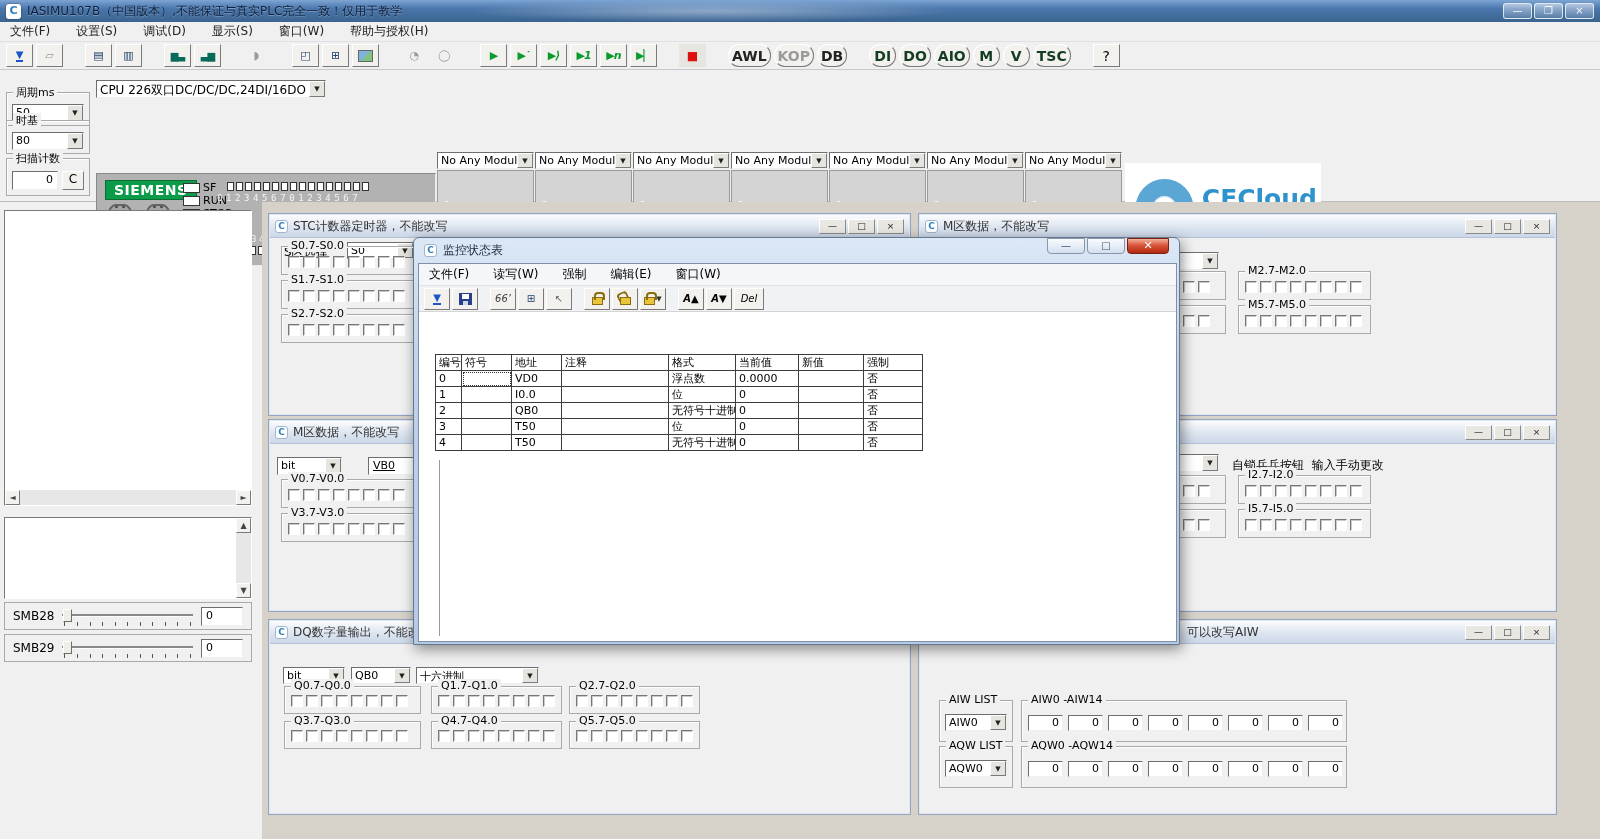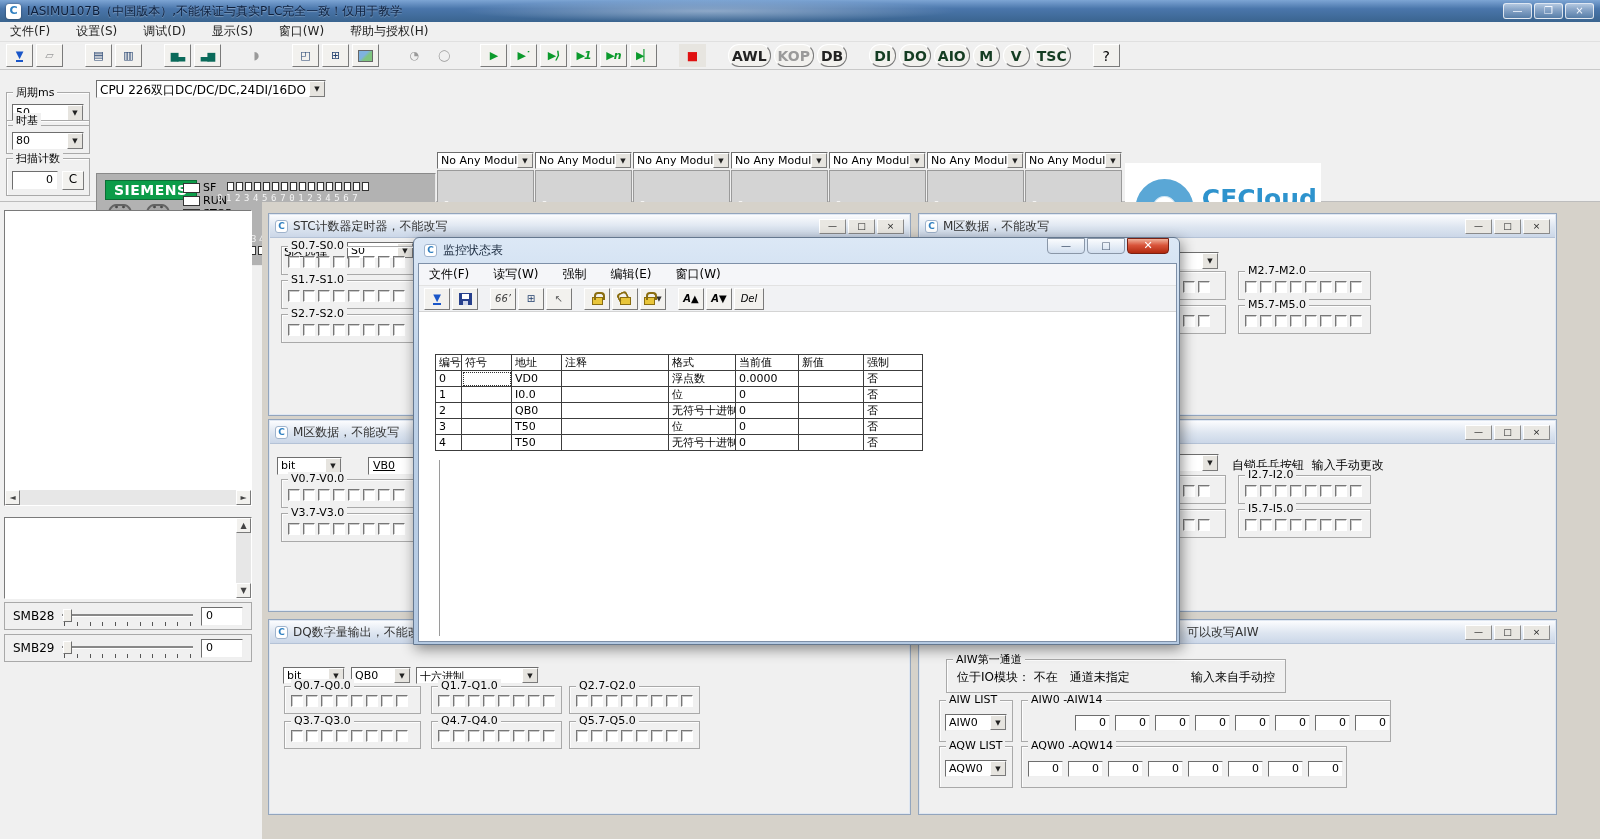--- a/index.html
+++ b/index.html
@@ -871,35 +871,28 @@
 
   <div class="win" style="left:918px;top:619px;width:639px;height:196px;">
     <div class="wt" style="padding-left:267px;">
       <span class="wtitle">可以改写AIW</span>
       <span class="wbtns">
         <span class="wb">—</span>
         <span class="wb">□</span>
         <span class="wb">×</span>
       </span>
     </div>
-    <fieldset class="g" style="left:27px;top:39px;width:340px;height:34px;">
-      <span class="gl">AIW第一通道</span>
-      <div style="display:flex;justify-content:space-between;padding:9px 10px 0;white-space:pre;">
-        <span>位于IO模块： 不在　通道未指定</span>
-        <span>输入来自手动控</span>
-      </div>
-    </fieldset>
     <fieldset class="g" style="left:20px;top:80px;width:74px;height:42px;">
       <span class="gl">AIW LIST</span>
       <div class="combo abs" style="left:5px;top:13px;width:62px;height:17px;">
         <span class="cv">AIW0</span>
         <span class="ca"></span>
       </div>
     </fieldset>
-    <fieldset class="g" style="left:102px;top:80px;width:326px;height:42px;padding-left:47px;">
+    <fieldset class="g" style="left:102px;top:80px;width:326px;height:42px;">
       <span class="gl">AIW0 -AIW14</span>
       <div class="frow">
 
       <span class="afield">0</span>
           <span class="afield">0</span>
           <span class="afield">0</span>
           <span class="afield">0</span>
           <span class="afield">0</span>
           <span class="afield">0</span>
           <span class="afield">0</span>

